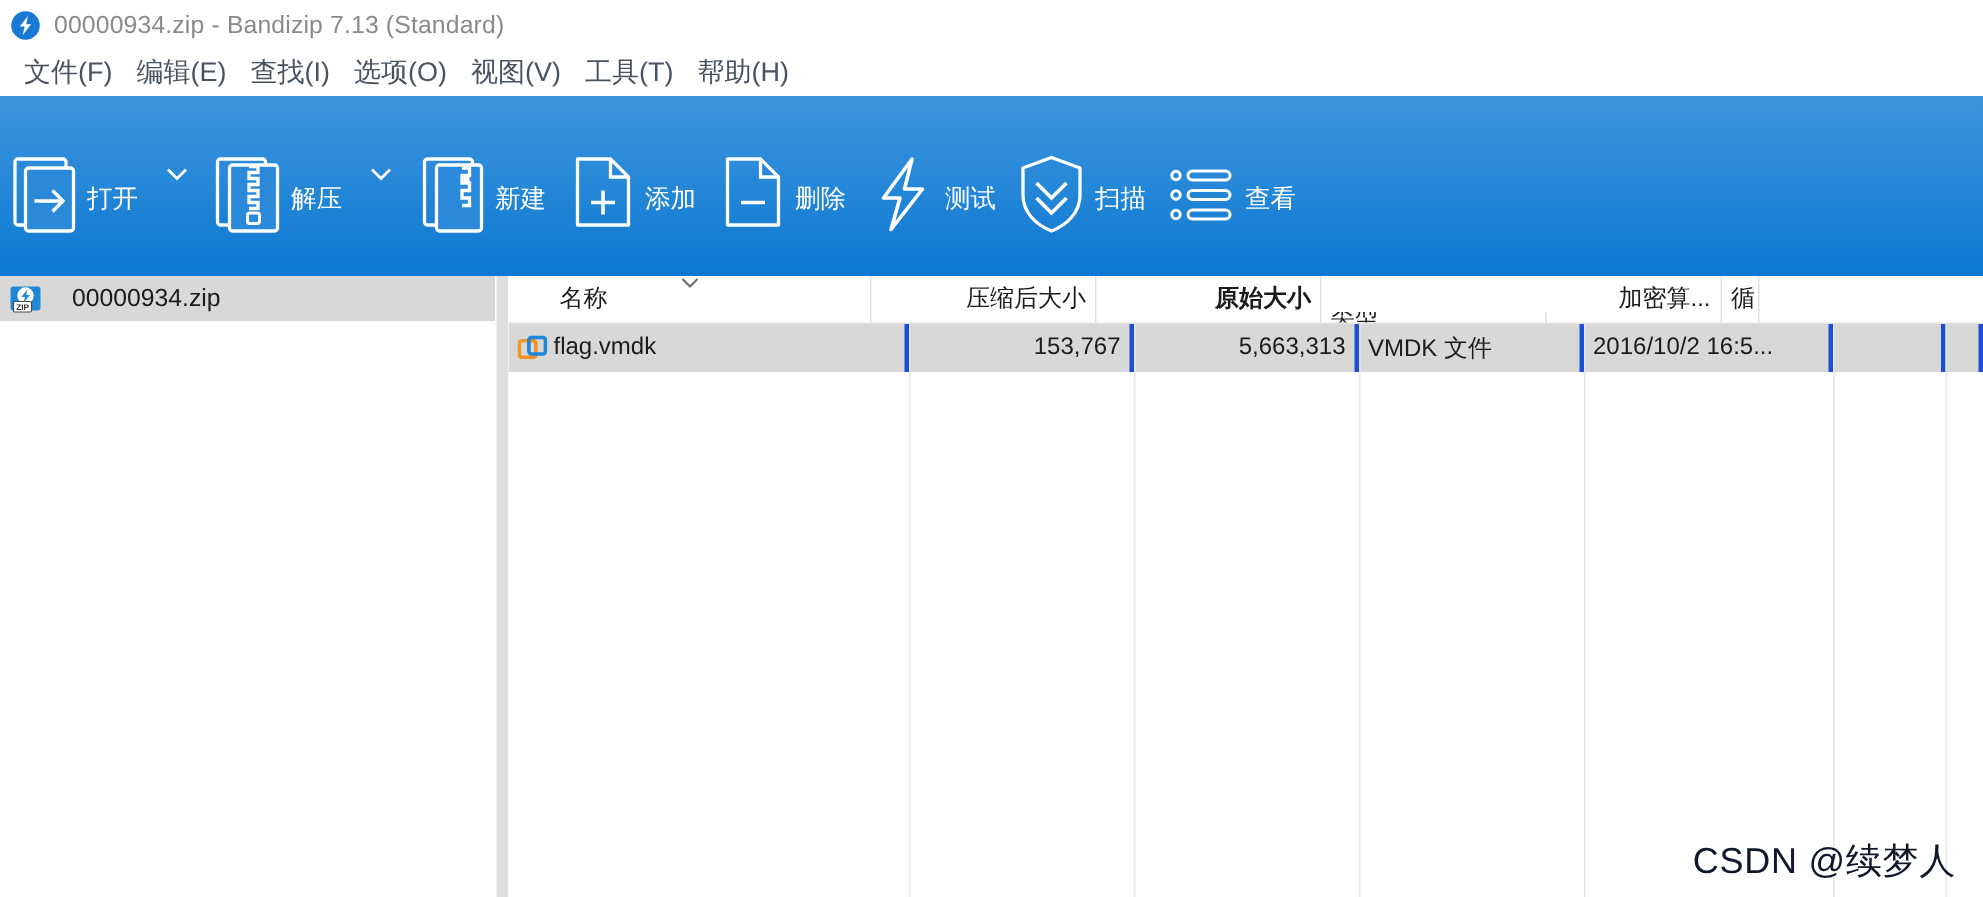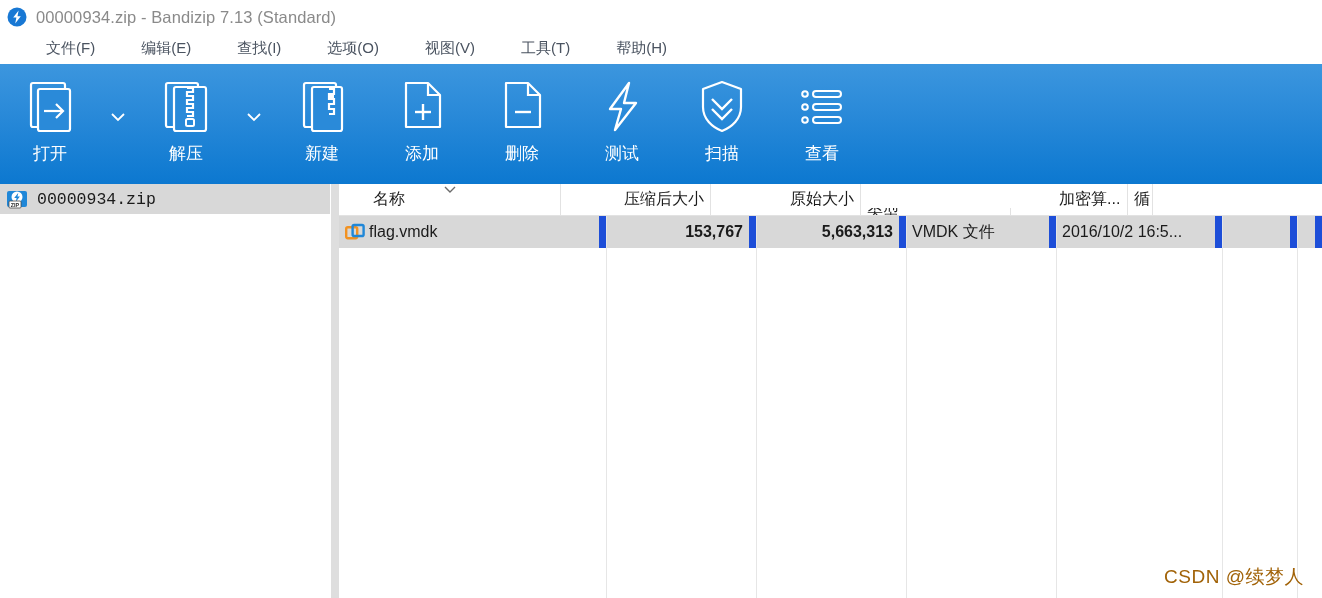--- a/index.html
+++ b/index.html
@@ -22,33 +22,33 @@
     margin-left: 8px; font-size: 16.5px; color: #8a8a8a;
     white-space: nowrap; letter-spacing: 0.1px;
   }
 
   
   .menubar {
     position: absolute; left: 0; top: 34px; width: 1322px; height: 28px;
     background: #ffffff; display: flex; align-items: center; padding-left: 8px;
   }
   .menu-item {
-    font-size: 15px; color: #4a5360; padding: 2px 8px;
-    white-space: nowrap; cursor: default; margin-left: 30px;
+    font-size: 18px; color: #4a5360; padding: 2px 8px;
+    white-space: nowrap; cursor: default;
   }
 
   
   .toolbar {
     position: absolute; left: 0; top: 64px; width: 1322px; height: 120px;
     background: linear-gradient(to bottom, #3c96de 0%, #2a8ad9 40%, #0c78d0 100%);
     display: flex; align-items: flex-start;
   }
   .tb-btn {
     width: 100px; height: 120px;
-    display: flex; flex-direction: column; align-items: center;
+    display: flex; flex-direction: row; align-items: center;
     justify-content: flex-start; padding-top: 12px; cursor: default;
   }
   .tb-btn .tb-icon { height: 62px; display: flex; align-items: center; justify-content: center; }
   .tb-btn .tb-label {
     margin-top: 4px; font-size: 17px; color: #ffffff; white-space: nowrap;
   }
   .tb-caret {
     width: 36px; height: 120px; display: flex; align-items: center;
     justify-content: center; padding-bottom: 14px; cursor: default;
   }
@@ -61,21 +61,21 @@
   .sidebar {
     position: absolute; left: 0; top: 0; width: 331px; height: 414px;
     background: #ffffff; border-right: 1px solid #ffffff;
   }
   .tree-item {
     height: 30px; display: flex; align-items: center; padding-left: 6px;
     background: #d8d8d8; cursor: default;
   }
   .tree-item .zip-ico { width: 22px; height: 22px; flex: 0 0 auto; }
   .tree-item .tree-label {
-    margin-left: 9px; font-size: 16.5px; color: #1b1b1b; white-space: nowrap; font-family: Liberation Mono, monospace;
+    margin-left: 20px; font-size: 16.5px; color: #1b1b1b; white-space: nowrap;
   }
   .splitter {
     position: absolute; left: 331px; top: 0; width: 8px; height: 414px;
     background: #dedede; cursor: col-resize;
   }
 
   
   .filelist {
     position: absolute; left: 339px; top: 0; right: 0; height: 414px;
     background: #ffffff; overflow: hidden;
@@ -93,36 +93,36 @@
   .fl-th.align-right { justify-content: flex-end; }
   .sort-caret {
     position: absolute; top: -3px; left: 50%; transform: translateX(-50%);
     width: 14px; height: 10px;
   }
   .fl-row {
     display: flex; height: 32px; background: #d8d8d8; cursor: default;
   }
   .fl-td {
     display: flex; align-items: center; font-size: 16px; color: #1b1b1b;
-    padding: 0 6px; border-right: 7px solid #1d4ed8;
+    padding: 0 6px; border-right: 3px solid #1d4ed8;
     white-space: nowrap; overflow: hidden;
   }
-  .fl-td.align-right { justify-content: flex-end; font-weight: bold; }
+  .fl-td.align-right { justify-content: flex-end; }
   .fl-grid {
     position: absolute; left: 0; top: 32px; right: 0; bottom: 0;
     pointer-events: none;
   }
   .grid-line {
     position: absolute; top: 0; bottom: 0; width: 1px; background: #e6e6e6;
   }
   .vmdk-ico { width: 20px; height: 20px; flex: 0 0 auto; margin-right: 4px; }
 
   .watermark {
     position: absolute; right: 18px; bottom: 8px;
-    font-size: 19px; color: #a16207; white-space: nowrap;
+    font-size: 24px; color: #0f172a; white-space: nowrap;
     letter-spacing: 0.5px; user-select: none;
   }
 </style>
 </head>
 <body>
 
 <div id="app">
 
   <div class="titlebar">
     <span class="app-logo">
@@ -271,32 +271,32 @@
         </span>
         <span class="tree-label">00000934.zip</span>
       </div>
     </div>
 
     <div class="splitter"></div>
 
     <div class="filelist">
 
       <div class="fl-header">
-        <div class="fl-th" style="width:222px;padding-left:34px;">
+        <div class="fl-th" style="width:242px;padding-left:34px;">
           <span class="sort-caret">
             <svg width="14" height="10" viewBox="0 0 14 10">
               <polyline points="2,2 7,7 12,2" fill="none" stroke="#6b6b6b" stroke-width="1.4"></polyline>
             </svg>
           </span>
           <span>名称</span>
         </div>
         <div class="fl-th align-right" style="width:150px;">
           <span>压缩后大小</span>
         </div>
-        <div class="fl-th align-right" style="width:150px;">
+        <div class="fl-th align-right" style="width:150px;font-weight:bold;">
           <span>原始大小</span>
         </div>
         <div class="fl-th" style="width:150px;margin-top:24px;">
           <span>类型</span>
         </div>
         <div class="fl-th" style="width:75px;margin-left:42px;">
           <span>加密算...</span>
         </div>
         <div class="fl-th" style="width:25px;">
           <span>循</span>

